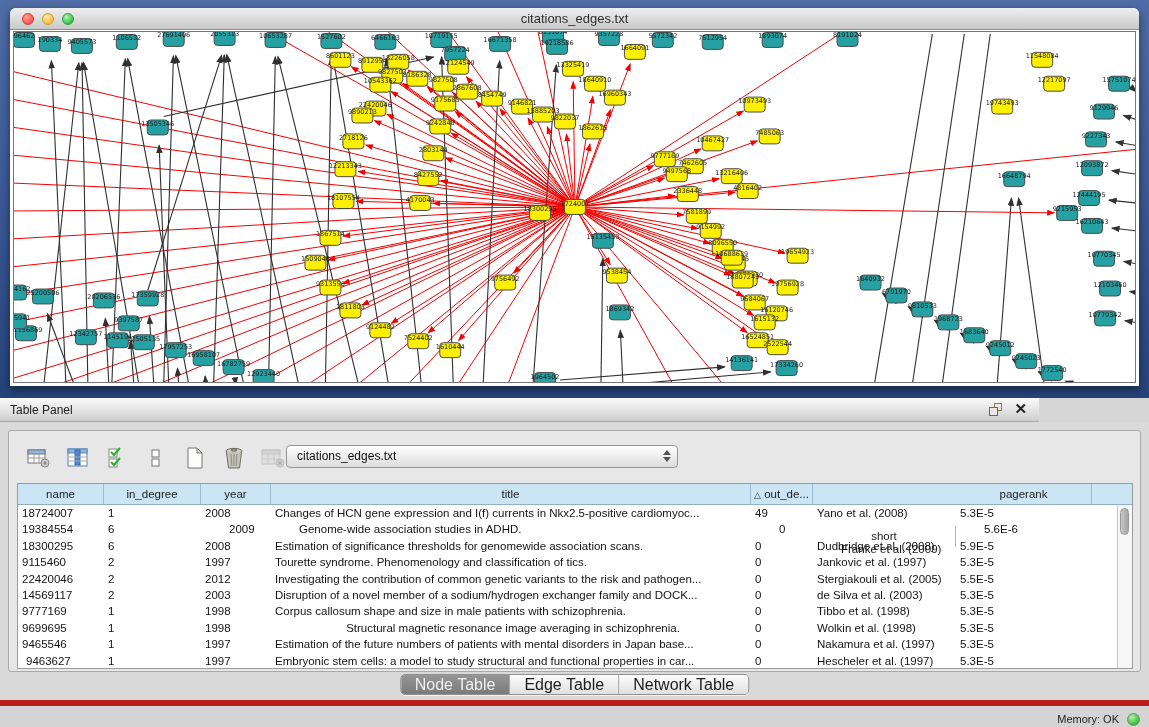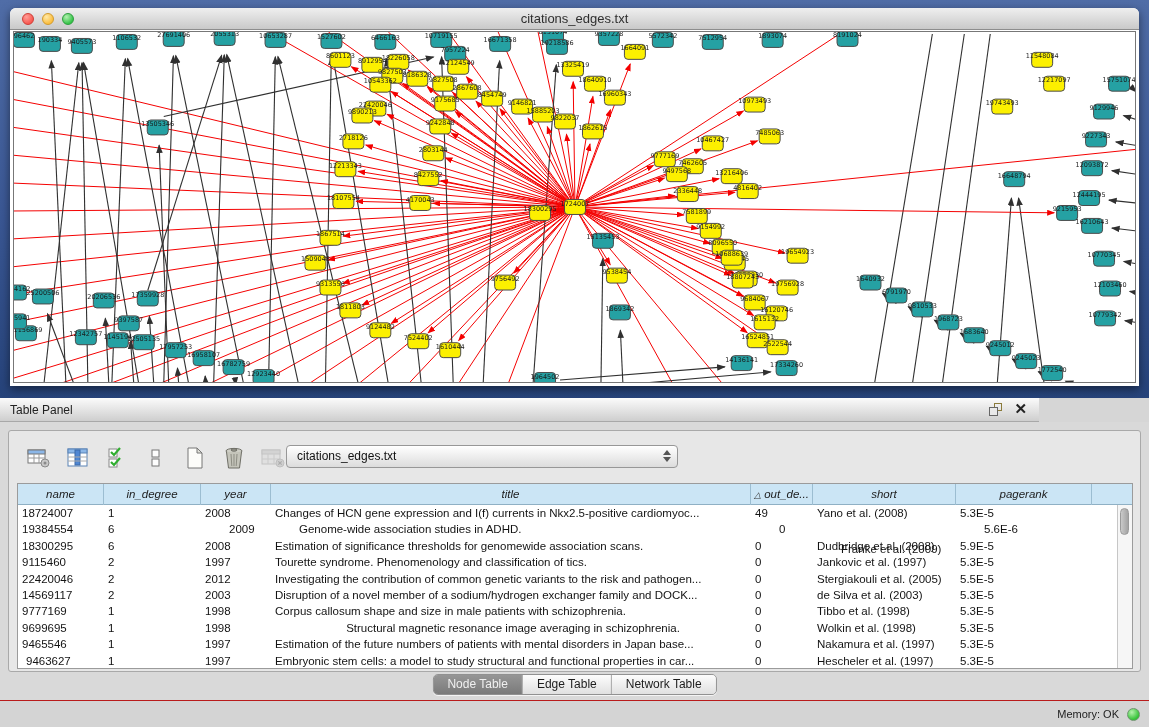--- a/index.html
+++ b/index.html
@@ -50,44 +50,44 @@
     border-radius:4px; background:linear-gradient(180deg,#ffffff,#dcdcdc);
     font-size:12px; color:#111; line-height:21px; padding-left:10px;
     box-shadow:inset 0 1px 0 #fff; }
   #tbl-select .arrows { position:absolute; right:6px; top:4px; display:flex; flex-direction:column; gap:2px; }
   #tbl-select .arrows i { display:block; width:0; height:0; border-left:4px solid transparent; border-right:4px solid transparent; }
   #tbl-select .arrows .up { border-bottom:5px solid #555; }
   #tbl-select .arrows .dn { border-top:5px solid #555; }
 
   #tablewrap { left:8px; top:52px; width:1116px; height:186px; background:#fff;
     border:1px solid #9b9b9b; overflow:hidden; }
-  #thead { display:flex; height:21px; background:#cbe5f5; border-bottom:1px solid #8fb0c4;font-style:italic; }
+  #thead { display:flex; height:21px; background:#cbe5f5; border-bottom:1px solid #8fb0c4; }
   .th { height:21px; line-height:20px; text-align:center; font-size:11.5px; color:#1c1c1c;
     border-right:1px solid #9cbdd1; overflow:hidden; white-space:nowrap; flex:0 0 auto; }
   .sortglyph { font-size:9px; color:#333; }
   #tbody { position:relative; }
   .tr { display:flex; height:16.4px; }
   .td { height:16.4px; line-height:16px; font-size:11.5px; color:#131313; padding-left:4px;
     overflow:hidden; white-space:nowrap; flex:0 0 auto; }
   #vscroll { right:0; top:21px; width:15px; height:164px; background:#f6f6f6; border-left:1px solid #c6c6c6; }
   #vthumb { position:absolute; left:2px; top:3px; width:9px; height:27px; border-radius:5px;
     background:linear-gradient(90deg,#c9c9c9,#a3a3a3); border:1px solid #9a9a9a; }
 
   
   #tabbar { left:50%; top:674px; transform:translateX(-50%); display:inline-flex; height:21px;
     border:1px solid #919191; border-radius:5px; overflow:hidden;
     box-shadow:0 1px 0 rgba(255,255,255,.7); }
-  .seg { padding:0 14px; line-height:19px; font-size:12px; color:#1d1d1d;
+  .seg { padding:0 14px; line-height:19px; font-size:16px; color:#1d1d1d;
     background:linear-gradient(180deg,#fdfdfd,#e0e0e0); border-right:1px solid #a5a5a5; }
   .seg:last-child { border-right:none; }
   .seg.sel { background:linear-gradient(180deg,#969696,#7a7a7a); color:#f0f0f0; }
 
   
   #statusbar { left:0; top:700px; width:1149px; height:27px; background:#d4d4d4;
-    border-top:1px solid #b91c1c; }
+    border-top:6px solid #b91c1c; }
   #mem { position:absolute; right:30px; top:0; height:27px; line-height:27px; font-size:11px; color:#222; }
   #memdot { position:absolute; right:9px; top:7px; width:13px; height:13px; border-radius:50%;
     background:radial-gradient(circle at 35% 30%,#b4f2ab,#35c237 70%); border:1px solid #6d946d; }
 </style>
 </head>
 <body>
 
 <div id="desktop" class="abs">
   <div id="gwindow" class="abs">
     <div id="titlebar" class="abs">
@@ -838,21 +838,21 @@
         </span>
     </div>
 
     <div id="tablewrap" class="abs">
       <div id="thead">
           <div class="th" style="width: 86px;">name</div>
           <div class="th" style="width: 97px;">in_degree</div>
           <div class="th" style="width: 70px;">year</div>
           <div class="th" style="width: 480px;">title</div>
           <div class="th" style="width: 62px;"><span class="sortglyph">△</span> out_de...</div>
-          <div class="th" style="width: 143px;">short</div>
+          <div class="th" style="width: 143px; margin-top: 42px;">short</div>
           <div class="th" style="width: 136px;">pagerank</div>
         </div>
       <div id="tbody">
           <div class="tr">
             <div class="td" style="width: 86px;">18724007</div>
             <div class="td" style="width: 97px;">1</div>
             <div class="td" style="width: 70px;">2008</div>
             <div class="td" style="width: 480px;">Changes of HCN gene expression and I(f) currents in Nkx2.5-positive cardiomyoc...</div>
             <div class="td" style="width: 62px;">49</div>
             <div class="td" style="width: 143px;">Yano et al. (2008)</div>

